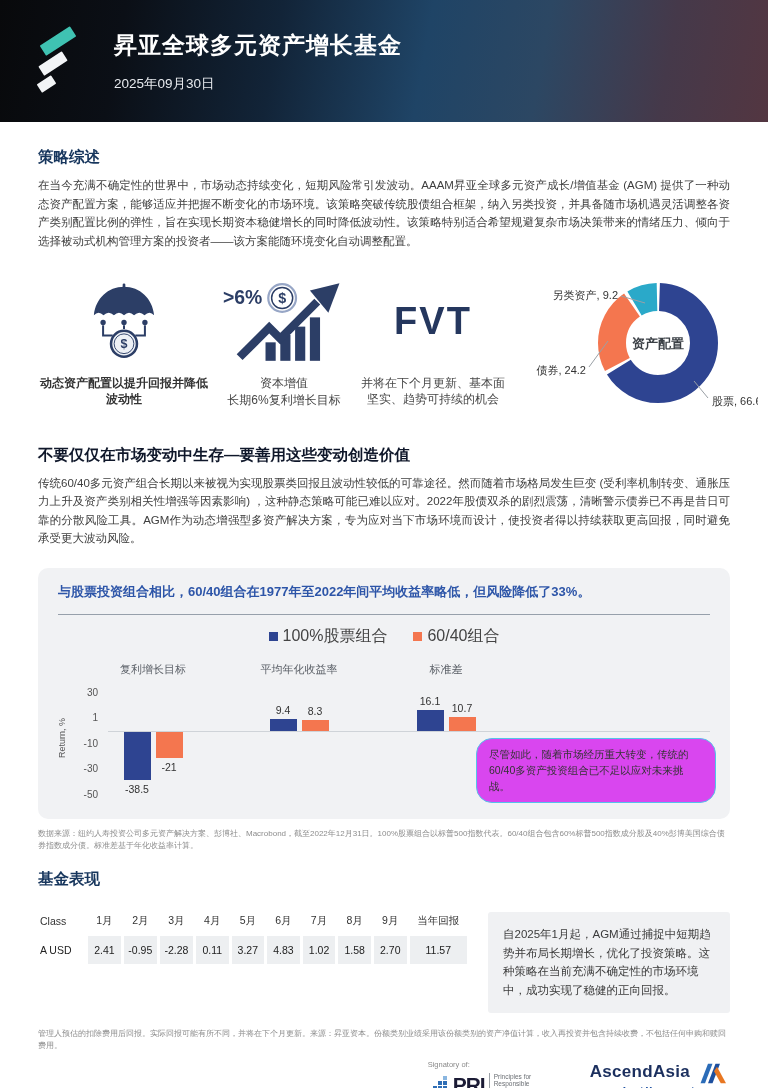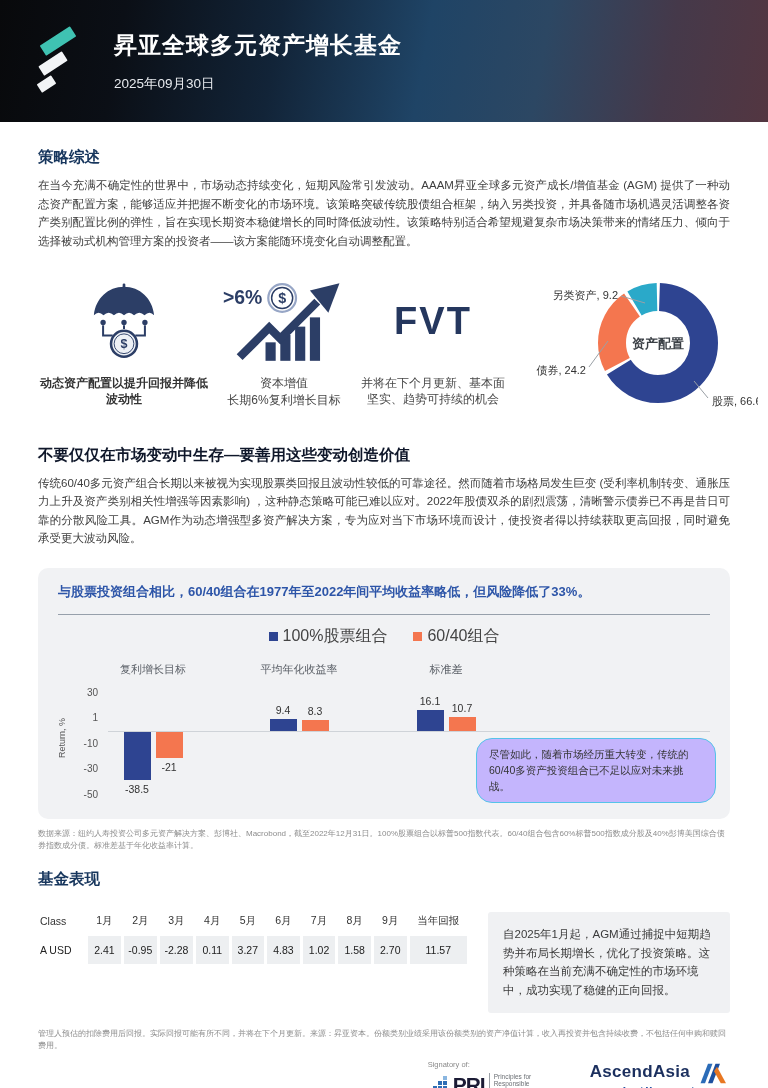--- a/index.html
+++ b/index.html
@@ -46,21 +46,21 @@
   .legend { display:flex; justify-content:center; gap:26px; font-size:16px; color:#444; }
   .legend .item { display:flex; align-items:center; }
   .legend .sq { width:9px; height:9px; display:inline-block; margin-right:5px; }
   #bar-plot { position:relative; height:124px; margin-top:34px; }
   .group-label { position:absolute; top:-19px; width:140px; text-align:center; font-size:11px; color:#5a5f66; }
   .bar { position:absolute; }
   .bar-value { position:absolute; font-size:10.5px; color:#333; text-align:center; }
   .ytick { position:absolute; left:12px; width:28px; text-align:right; font-size:10px; color:#555; }
   .baseline { position:absolute; left:50px; right:0; height:1px; background:#cfd3d8; }
   .ylab { position:absolute; left:-16px; top:52px; transform:rotate(-90deg); font-size:9px; color:#555; }
-  .chart-callout { position:absolute; right:-6px; top:57px; width:240px; background:#c4b5fd;
+  .chart-callout { position:absolute; right:-6px; top:57px; width:240px; background:#d946ef;
                    border:1.5px solid #55c3e9; border-radius:16px; padding:8px 12px;
                    font-size:10.5px; line-height:1.5; color:#333; z-index:2; }
   .footnote { font-size:8px; color:#8d8d8d; line-height:1.5; margin-top:9px; }
 
   
   .perf-h { margin-top:17px; }
   .perf-row { display:flex; margin-top:2px; }
   .perf-left { flex:1 1 auto; }
   .sub-h { font-size:12.5px; font-weight:700; color:#222; margin-top:12px; }
   table.perf { border-collapse:separate; border-spacing:3px 2px; margin-top:14px; margin-left:-3px; }

